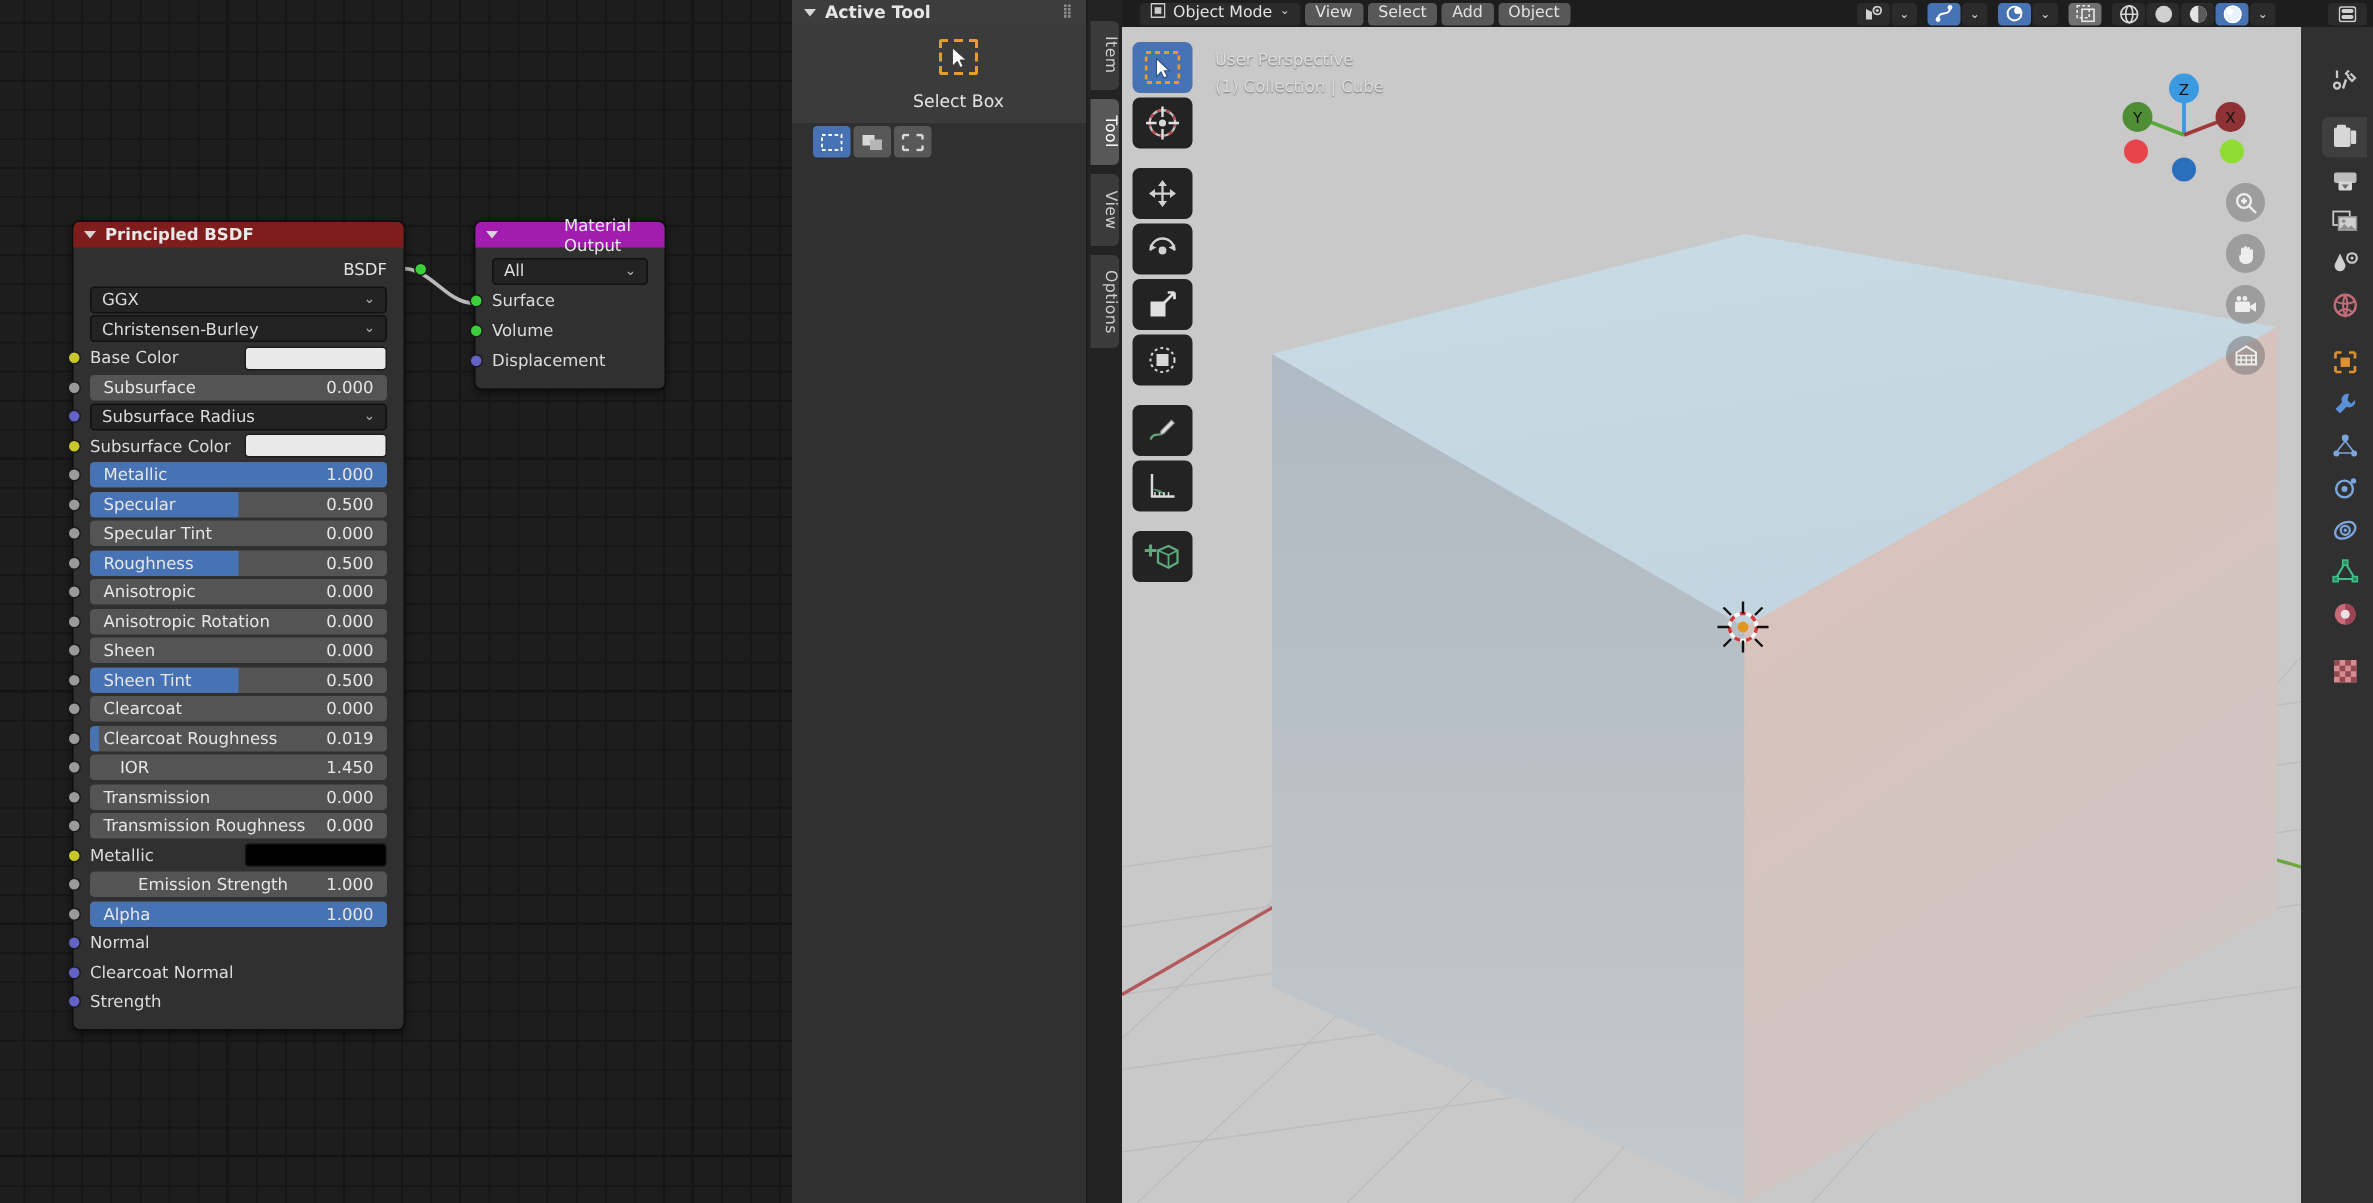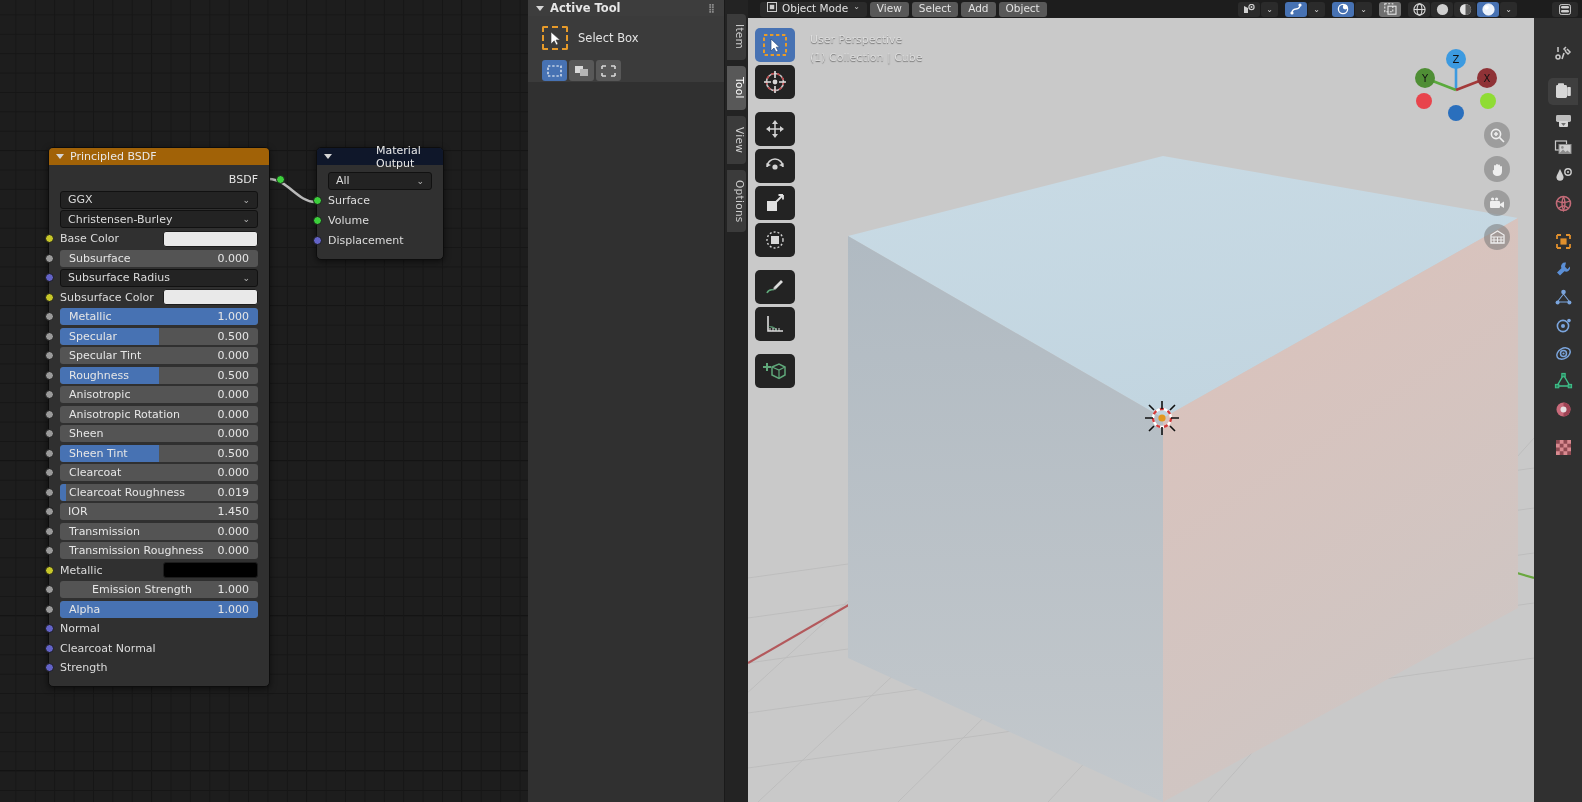--- a/index.html
+++ b/index.html
@@ -60,21 +60,21 @@
 
   
   #npanel { position:absolute; left:528px; top:0; width:197px; height:802px;
     background:#303030; border-right:1px solid #1a1a1a; }
   .np-head { height:16px; background:#3d3d3d; display:flex; align-items:center;
     padding:0 8px; gap:6px; color:#e6e6e6; font-size:11.5px; font-weight:bold;}
   .np-head .tri { width:0;height:0;border-left:4px solid transparent;
     border-right:4px solid transparent;border-top:5px solid #d6d6d6; }
   .np-grip { margin-left:auto; color:#8a8a8a; font-size:9px; letter-spacing:1px; }
   .np-content { background:#3b3b3b; padding:10px 0 10px 0; height:66px; }
-  .tool-line { display:flex; align-items:center; gap:10px; padding-left:14px; }
+  .tool-line { display:flex; align-items:center; gap:10px; padding-left:26px;flex-direction:column; }
   .tool-ico { width:26px; height:24px; border:2px dashed #e79b2a; border-radius:2px;
     position:relative; }
   .tool-ico svg { position:absolute; left:6px; top:3px; }
   .tool-name { color:#e4e4e4; font-size:11.5px; }
   .mode-btns { display:flex; gap:2px; padding:10px 0 0 14px; }
   .mb { width:25px; height:21px; border-radius:3px; background:#585858; }
   .mb.active { background:#4772b3; }
   .mb .inner { width:100%; height:100%; display:flex; align-items:center;
     justify-content:center; }
 
@@ -136,21 +136,21 @@
 
 <div id="root">
 
   <div id="node-editor">
 
     <svg width="528" height="802" style="position:absolute;left:0;top:0;pointer-events:none;">
       <path d="M269,179 C287,179 298,202 315,202" stroke="#b9b9b9" stroke-width="2.5" fill="none"></path>
     </svg>
 
     <div class="node" id="node-bsdf" style="left:48px; top:147px; width:222px;">
-      <div class="node-header" style="background:#a16207;">
+      <div class="node-header" style="background:#7f1d1d;font-weight:bold;">
         <span class="tri"></span>
         <span>Principled BSDF</span>
       </div>
       <div class="node-body">
         <div class="outrow">
           <span>BSDF</span>
           <span class="sock s-green"></span>
         </div>
 
         <div class="row">
@@ -282,21 +282,21 @@
             <div class="fill" style="width:3%"></div>
             <span class="nm">Clearcoat Roughness</span>
             <span class="vl">0.019</span>
           </div>
         </div>
 
         <div class="row">
           <span class="sock s-grey"></span>
           <div class="field">
             <div class="fill" style="width:0%"></div>
-            <span class="nm" style="padding-left:8px">IOR</span>
+            <span class="nm" style="padding-left:20px">IOR</span>
             <span class="vl">1.450</span>
           </div>
         </div>
 
         <div class="row">
           <span class="sock s-grey"></span>
           <div class="field">
             <div class="fill" style="width:0%"></div>
             <span class="nm">Transmission</span>
             <span class="vl">0.000</span>
@@ -345,21 +345,21 @@
           <span>Clearcoat Normal</span>
         </div>
         <div class="inlabel">
           <span class="sock s-purple"></span>
           <span>Strength</span>
         </div>
       </div>
     </div>
 
     <div class="node" id="node-output" style="left:316px; top:147px; width:128px;">
-      <div class="node-header" style="background:#0f172a;gap:44px;">
+      <div class="node-header" style="background:#a21caf;gap:44px;">
         <span class="tri"></span>
         <span>Material Output</span>
       </div>
       <div class="node-body" style="padding-top:6px;">
         <div class="row">
           <div class="dropdown">
             <span>All</span>
             <span class="chev">⌄</span>
           </div>
         </div>

